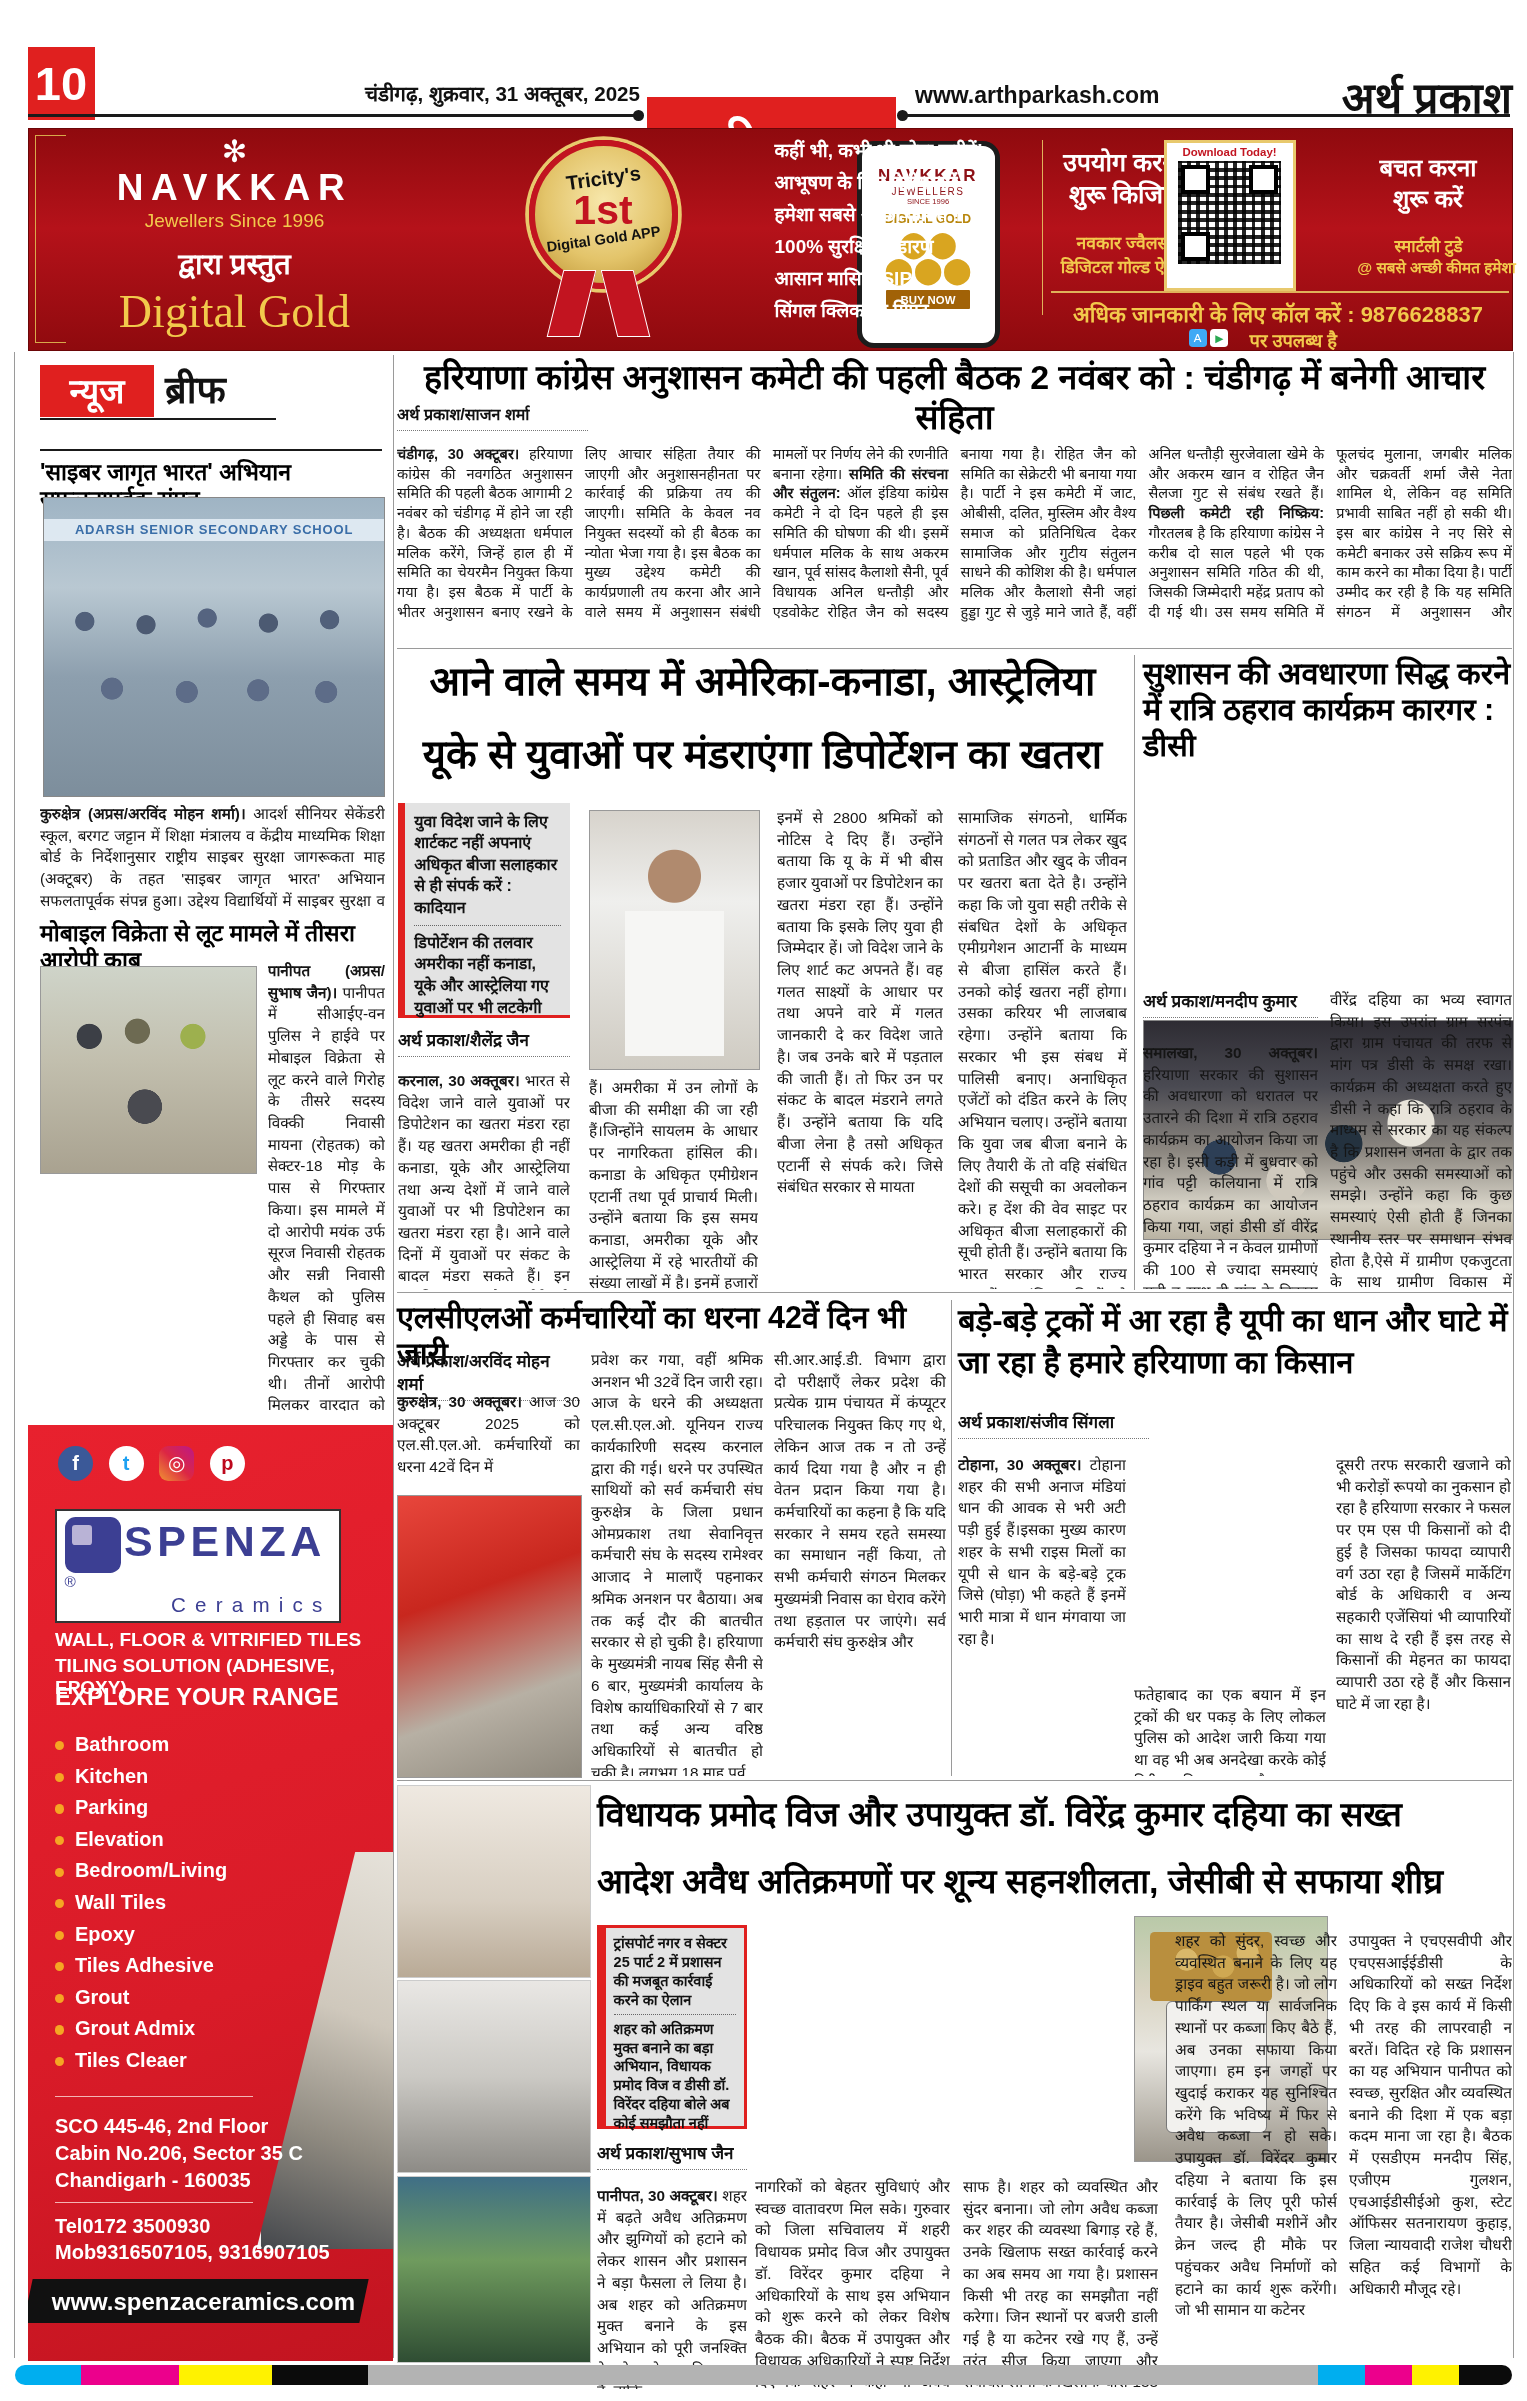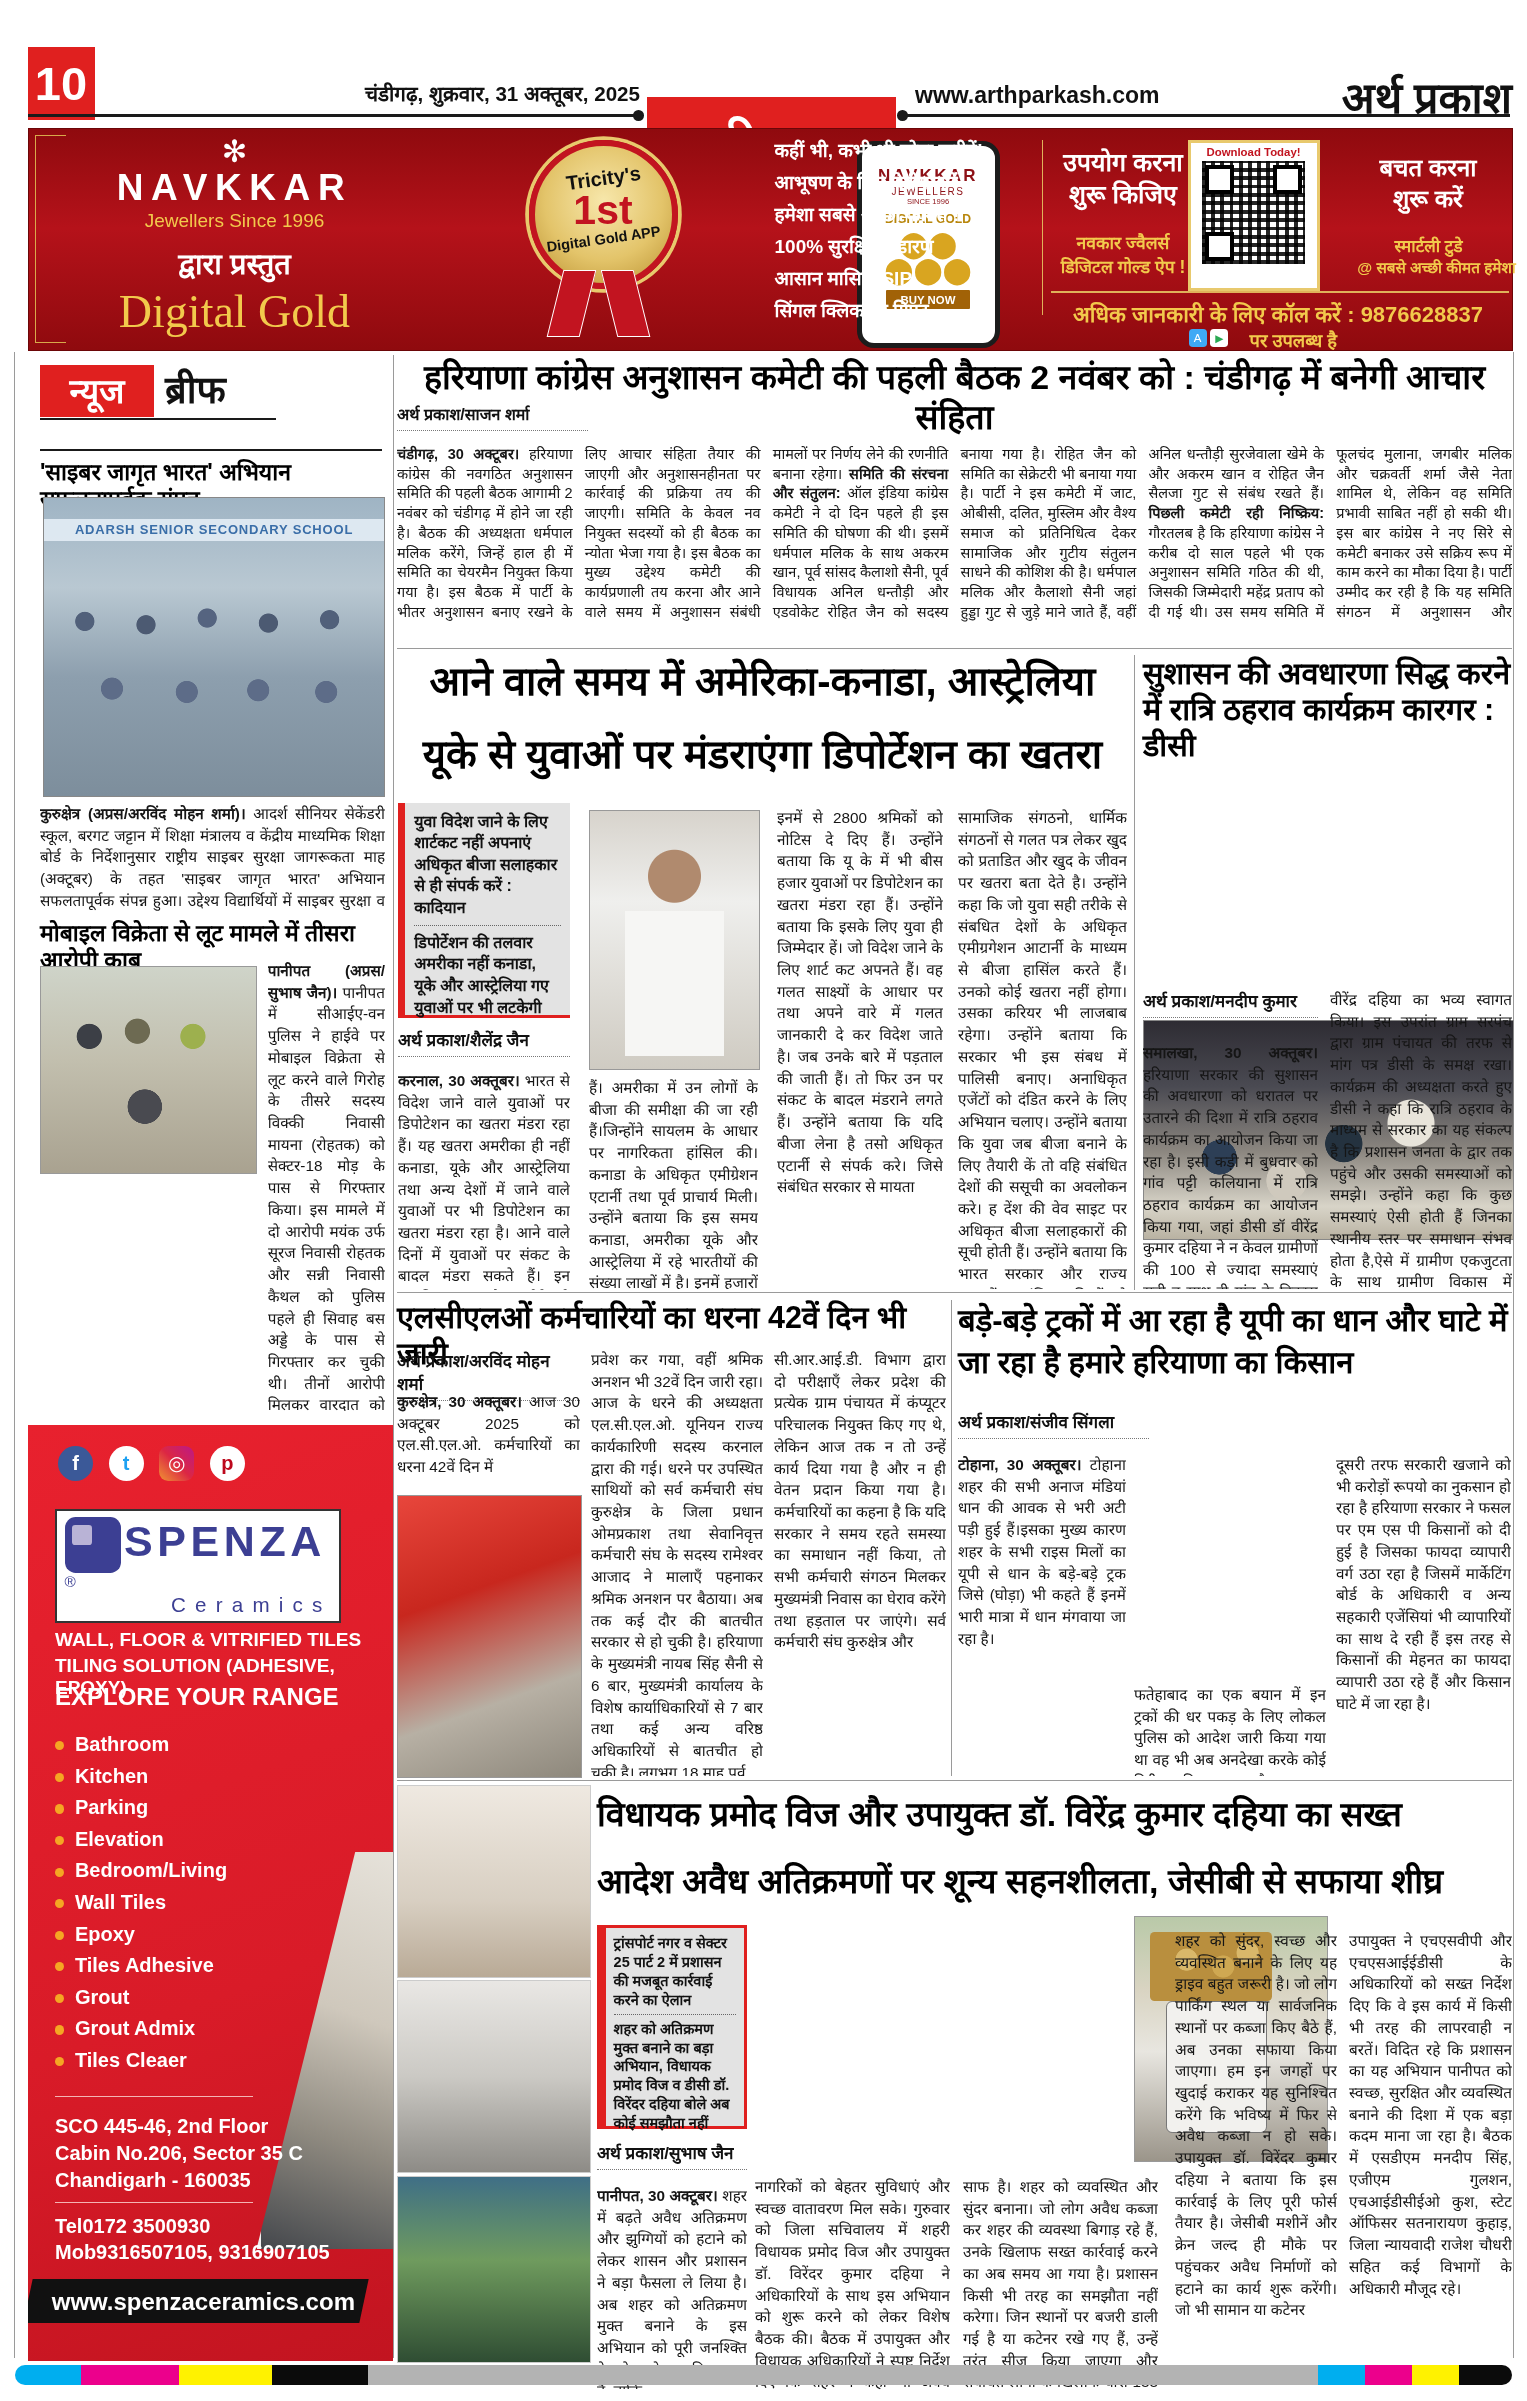--- a/index.html
+++ b/index.html
@@ -81,21 +81,21 @@
       <div class="ad-feature">आसान मासिक SIP</div>
       <div class="ad-feature">सिंगल क्लिक पर गिफ्ट</div>
     </div>
     <div class="abs" style="left:1013px;top:11.4px;width:1.5px;height:175px;background:#e0b25a;"></div>
 
     <div class="abs whitetx b ctr" style="left:1022px;top:15.3px;width:145px;font-size:25px;">उपयोग करना</div>
     <div class="abs whitetx b ctr" style="left:1022px;top:47px;width:145px;font-size:25px;">शुरू किजिए</div>
     <div class="abs goldtx b ctr" style="left:1022px;top:101px;width:145px;font-size:17.5px;">नवकार ज्वैलर्स</div>
     <div class="abs goldtx b ctr" style="left:1022px;top:125px;width:145px;font-size:17.5px;">डिजिटल गोल्ड ऐप !</div>
 
-    <div class="abs" style="left:1159px;top:11.4px;width:126px;height:145px;background:#fff;border:3.1px solid #e8c96d;">
+    <div class="abs" style="left:1135px;top:11.4px;width:126px;height:145px;background:#fff;border:3.1px solid #e8c96d;">
       <div class="ctr" style="color:#c21420;font-size:11.4px;font-weight:bold;padding:2.3px 0;">Download Today!</div>
       <div class="qr" style="width:103px;height:103px;margin:1.5px auto;position:relative;">
         <div class="abs" style="left:3.1px;top:3.1px;width:21.4px;height:21.4px;border:4.6px solid #000;background:#fff;"></div>
         <div class="abs" style="right:3.1px;top:3.1px;width:21.4px;height:21.4px;border:4.6px solid #000;background:#fff;"></div>
         <div class="abs" style="left:3.1px;bottom:3.1px;width:21.4px;height:21.4px;border:4.6px solid #000;background:#fff;"></div>
       </div>
     </div>
 
     <div class="abs whitetx b ctr" style="left:1327px;top:21.4px;width:145px;font-size:24px;">बचत करना</div>
     <div class="abs whitetx b ctr" style="left:1327px;top:52px;width:145px;font-size:24px;">शुरू करें</div>

